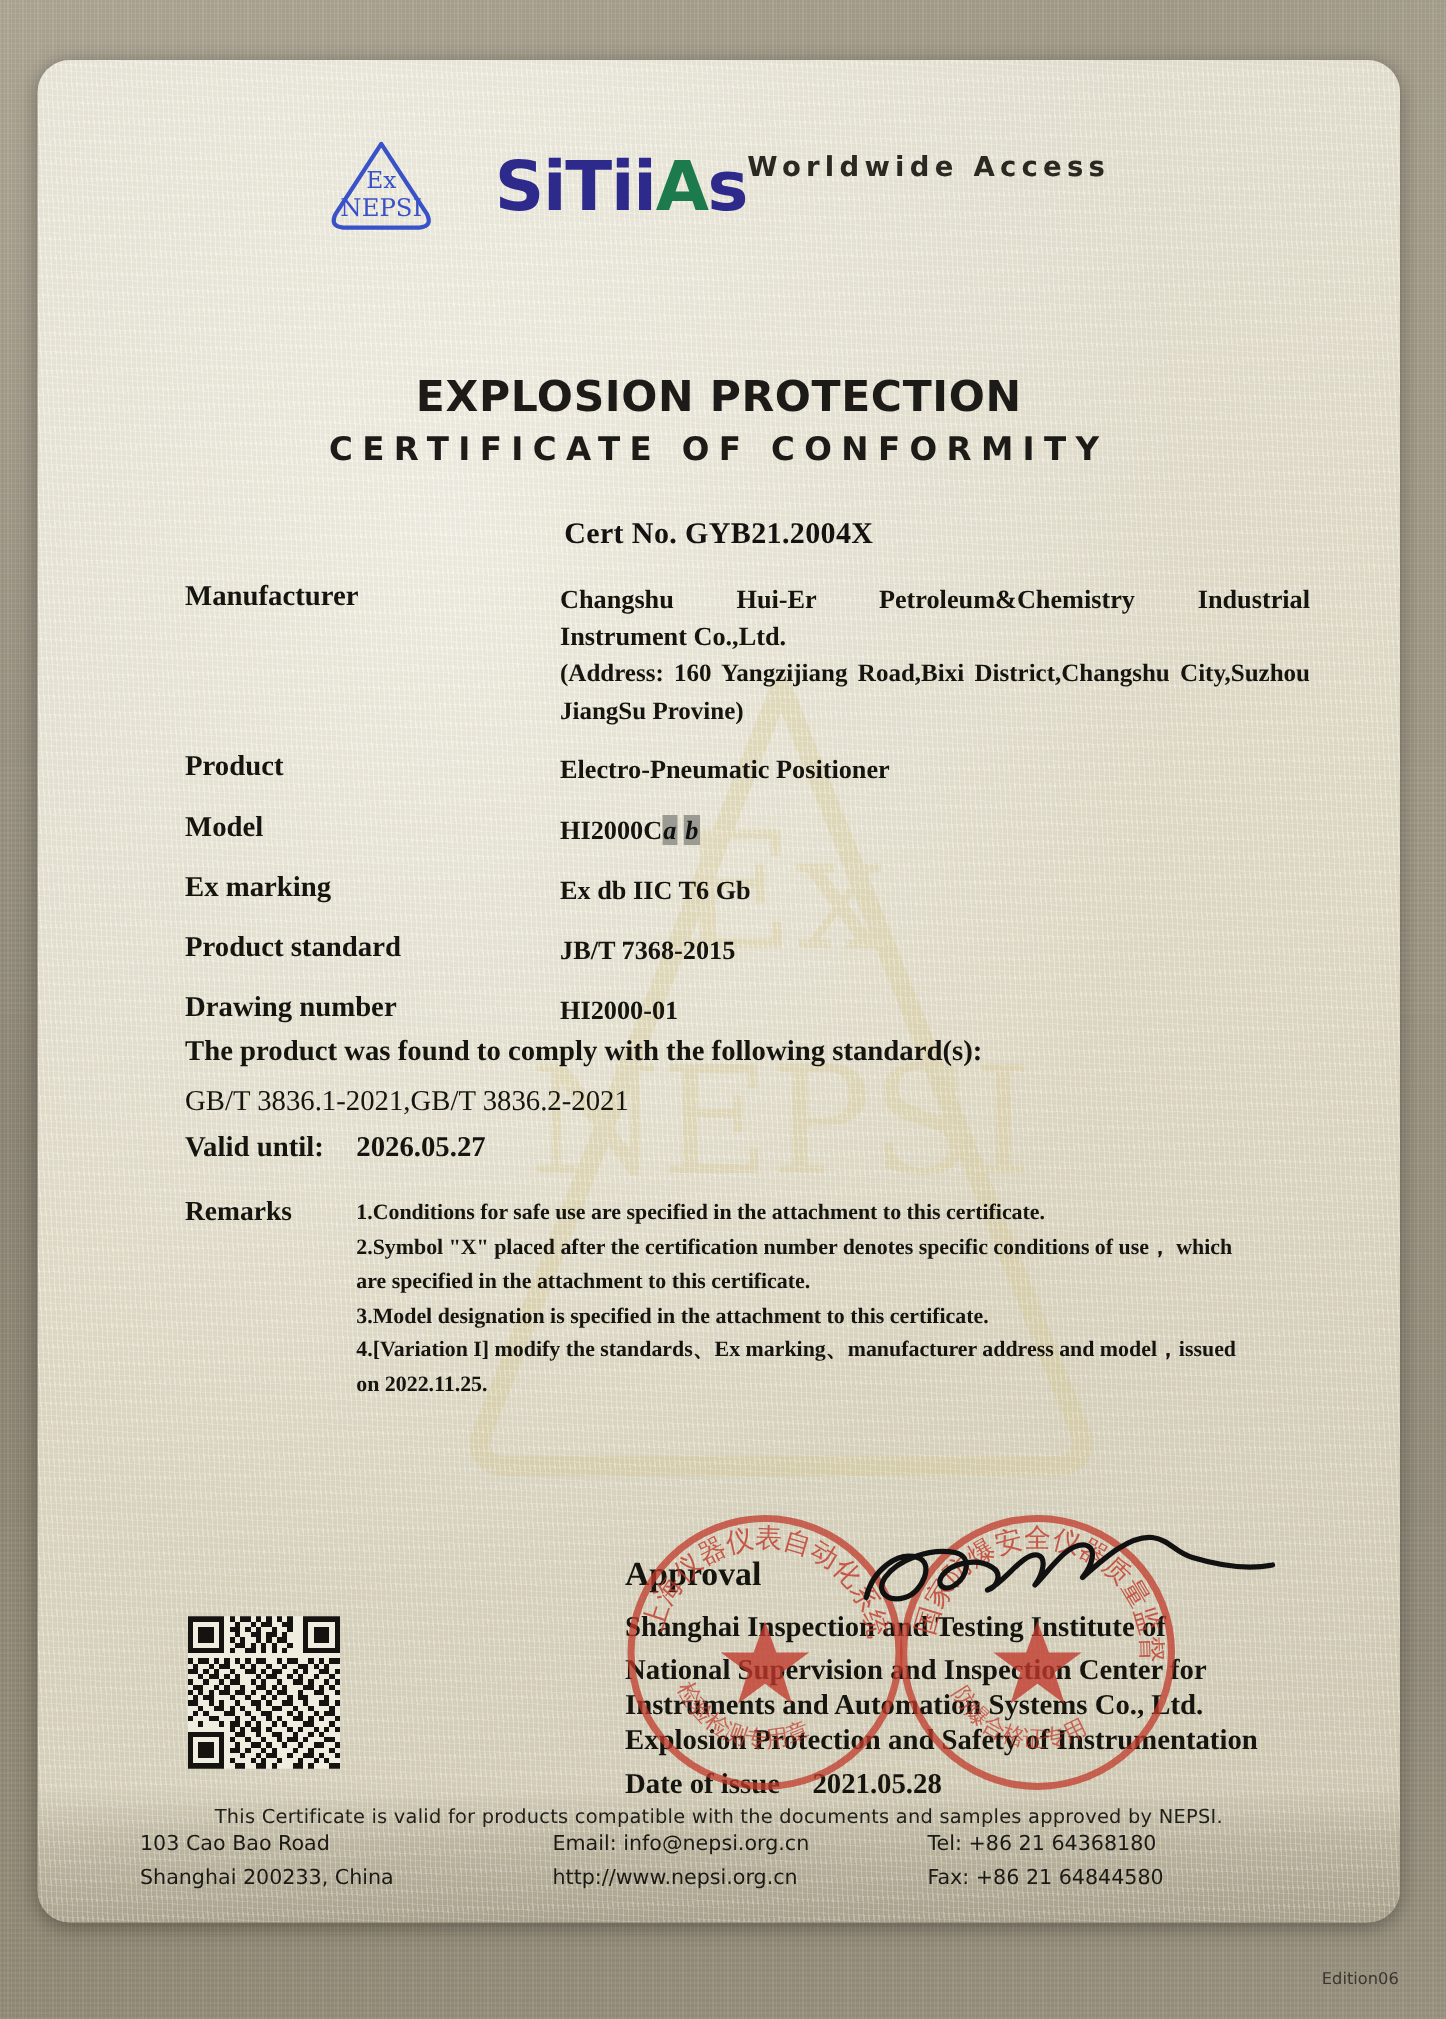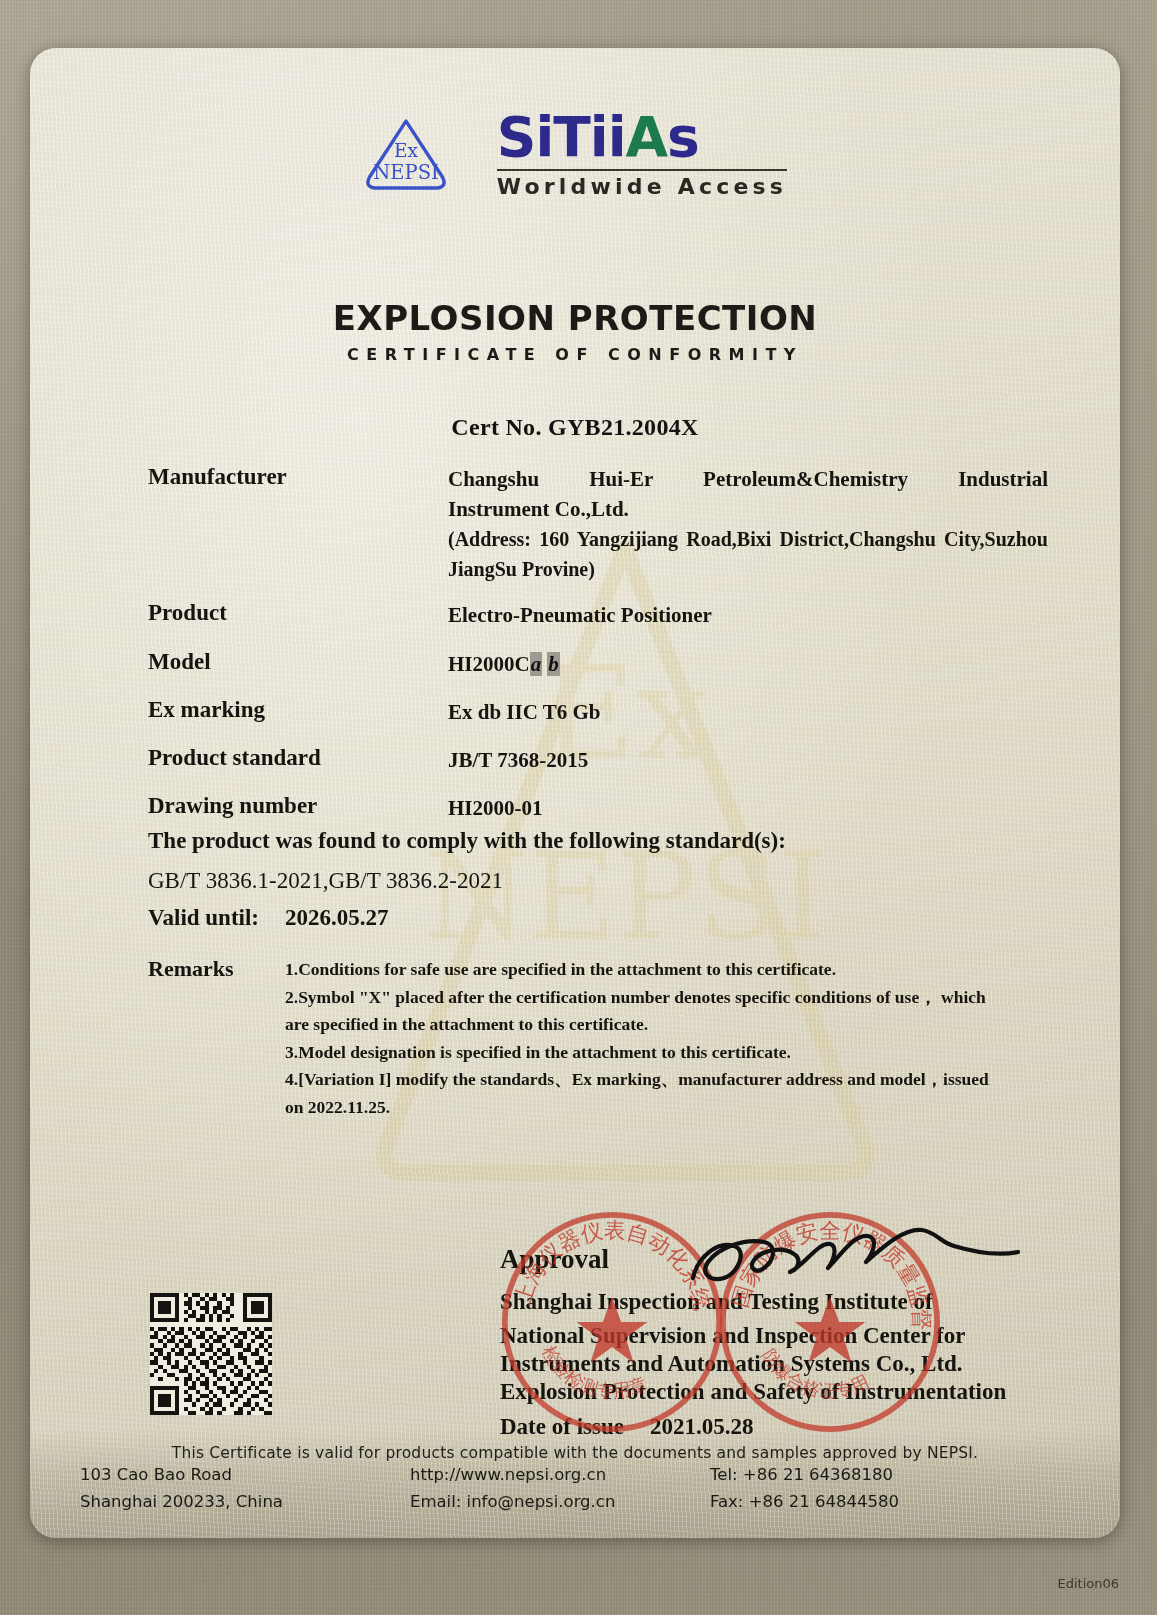--- a/index.html
+++ b/index.html
@@ -53,35 +53,35 @@
     opacity:.30;pointer-events:none;
   }
   .watermark svg{width:100%;height:100%;}
 
   .content{position:relative;z-index:3;}
 
   
   .logo-row{position:absolute;left:0;right:0;top:62px;display:flex;justify-content:center;align-items:center;gap:48px;}
   .nepsi-logo{width:86px;height:78px;position:relative;}
   .nepsi-logo svg{width:100%;height:100%;}
-  .sitiias{display:flex;flex-direction:column;align-items:stretch;}
+  .sitiias{display:flex;flex-direction:row;align-items:stretch;}
   .sitiias-word{font-family:"DejaVu Sans", sans-serif;font-weight:bold;font-size:55px;letter-spacing:-1px;line-height:1;}
   .sitiias-word .b{color:#2d2a8c;}
   .sitiias-word .g{color:#1d7a4c;}
   .sitiias-rule{height:2px;background:#3a3630;margin:4px 0 3px;}
   .sitiias-tag{font-family:"DejaVu Sans", sans-serif;font-weight:bold;font-size:22px;letter-spacing:4.2px;color:#2b2822;text-align:left;}
 
   
   .title-main{
     position:absolute;left:0;right:0;top:250px;text-align:center;
     font-family:"DejaVu Sans", sans-serif;font-weight:bold;font-size:34px;letter-spacing:0.5px;color:#1d1b17;
   }
   .title-sub{
     position:absolute;left:0;right:0;top:297px;text-align:center;
-    font-family:"DejaVu Sans", sans-serif;font-weight:bold;font-size:16px;letter-spacing:7.5px;color:#1d1b17;
+    font-family:"DejaVu Sans", sans-serif;font-weight:bold;font-size:26px;letter-spacing:7.5px;color:#1d1b17;
   }
   .cert-no{
     position:absolute;left:0;right:0;top:366px;text-align:center;
     font-weight:bold;font-size:24px;color:#141210;letter-spacing:.3px;
   }
 
   
   .fields{position:absolute;left:118px;top:416px;width:900px;}
   .frow{display:flex;align-items:flex-start;margin-bottom:3px;}
   .flabel{width:300px;flex:0 0 300px;font-weight:bold;font-size:23px;color:#16140f;}
@@ -129,21 +129,21 @@
     font-family:"DejaVu Sans", sans-serif;font-size:15.5px;color:#22201b;letter-spacing:.2px;
   }
 
   
   .footer{
     position:absolute;left:0;right:0;top:1462px;height:100px;z-index:5;
     display:flex;align-items:flex-start;
     font-family:"DejaVu Sans", sans-serif;font-size:16.5px;color:#1b1915;
   }
   .fcol{line-height:1.62;font-weight:normal;}
-  .fcol.addr{margin-left:80px;width:330px;}
+  .fcol.addr{margin-left:112px;width:330px;}
   .fcol.web{width:300px;}
   .fcol.tel{width:280px;}
   .edition{
     position:absolute;right:38px;top:1576px;z-index:5;
     font-family:"DejaVu Sans", sans-serif;font-size:13px;color:#3a372f;
   }
 </style>
 </head>
 <body>
 
@@ -530,22 +530,22 @@
     <div class="valid-note">This Certificate is valid for products compatible with the documents and samples approved by NEPSI.</div>
   </div>
 </div>
 
 <div class="footer">
   <div class="fcol addr">
     <div>103 Cao Bao Road</div>
     <div>Shanghai 200233, China</div>
   </div>
   <div class="fcol web">
+    <div>Email: info@nepsi.org.cn</div>
     <div>http://www.nepsi.org.cn</div>
-    <div>Email: info@nepsi.org.cn</div>
   </div>
   <div class="fcol tel">
     <div>Tel: +86 21 64368180</div>
     <div>Fax: +86 21 64844580</div>
   </div>
 </div>
 
 <div class="edition">Edition06</div>
 
 </body></html>

